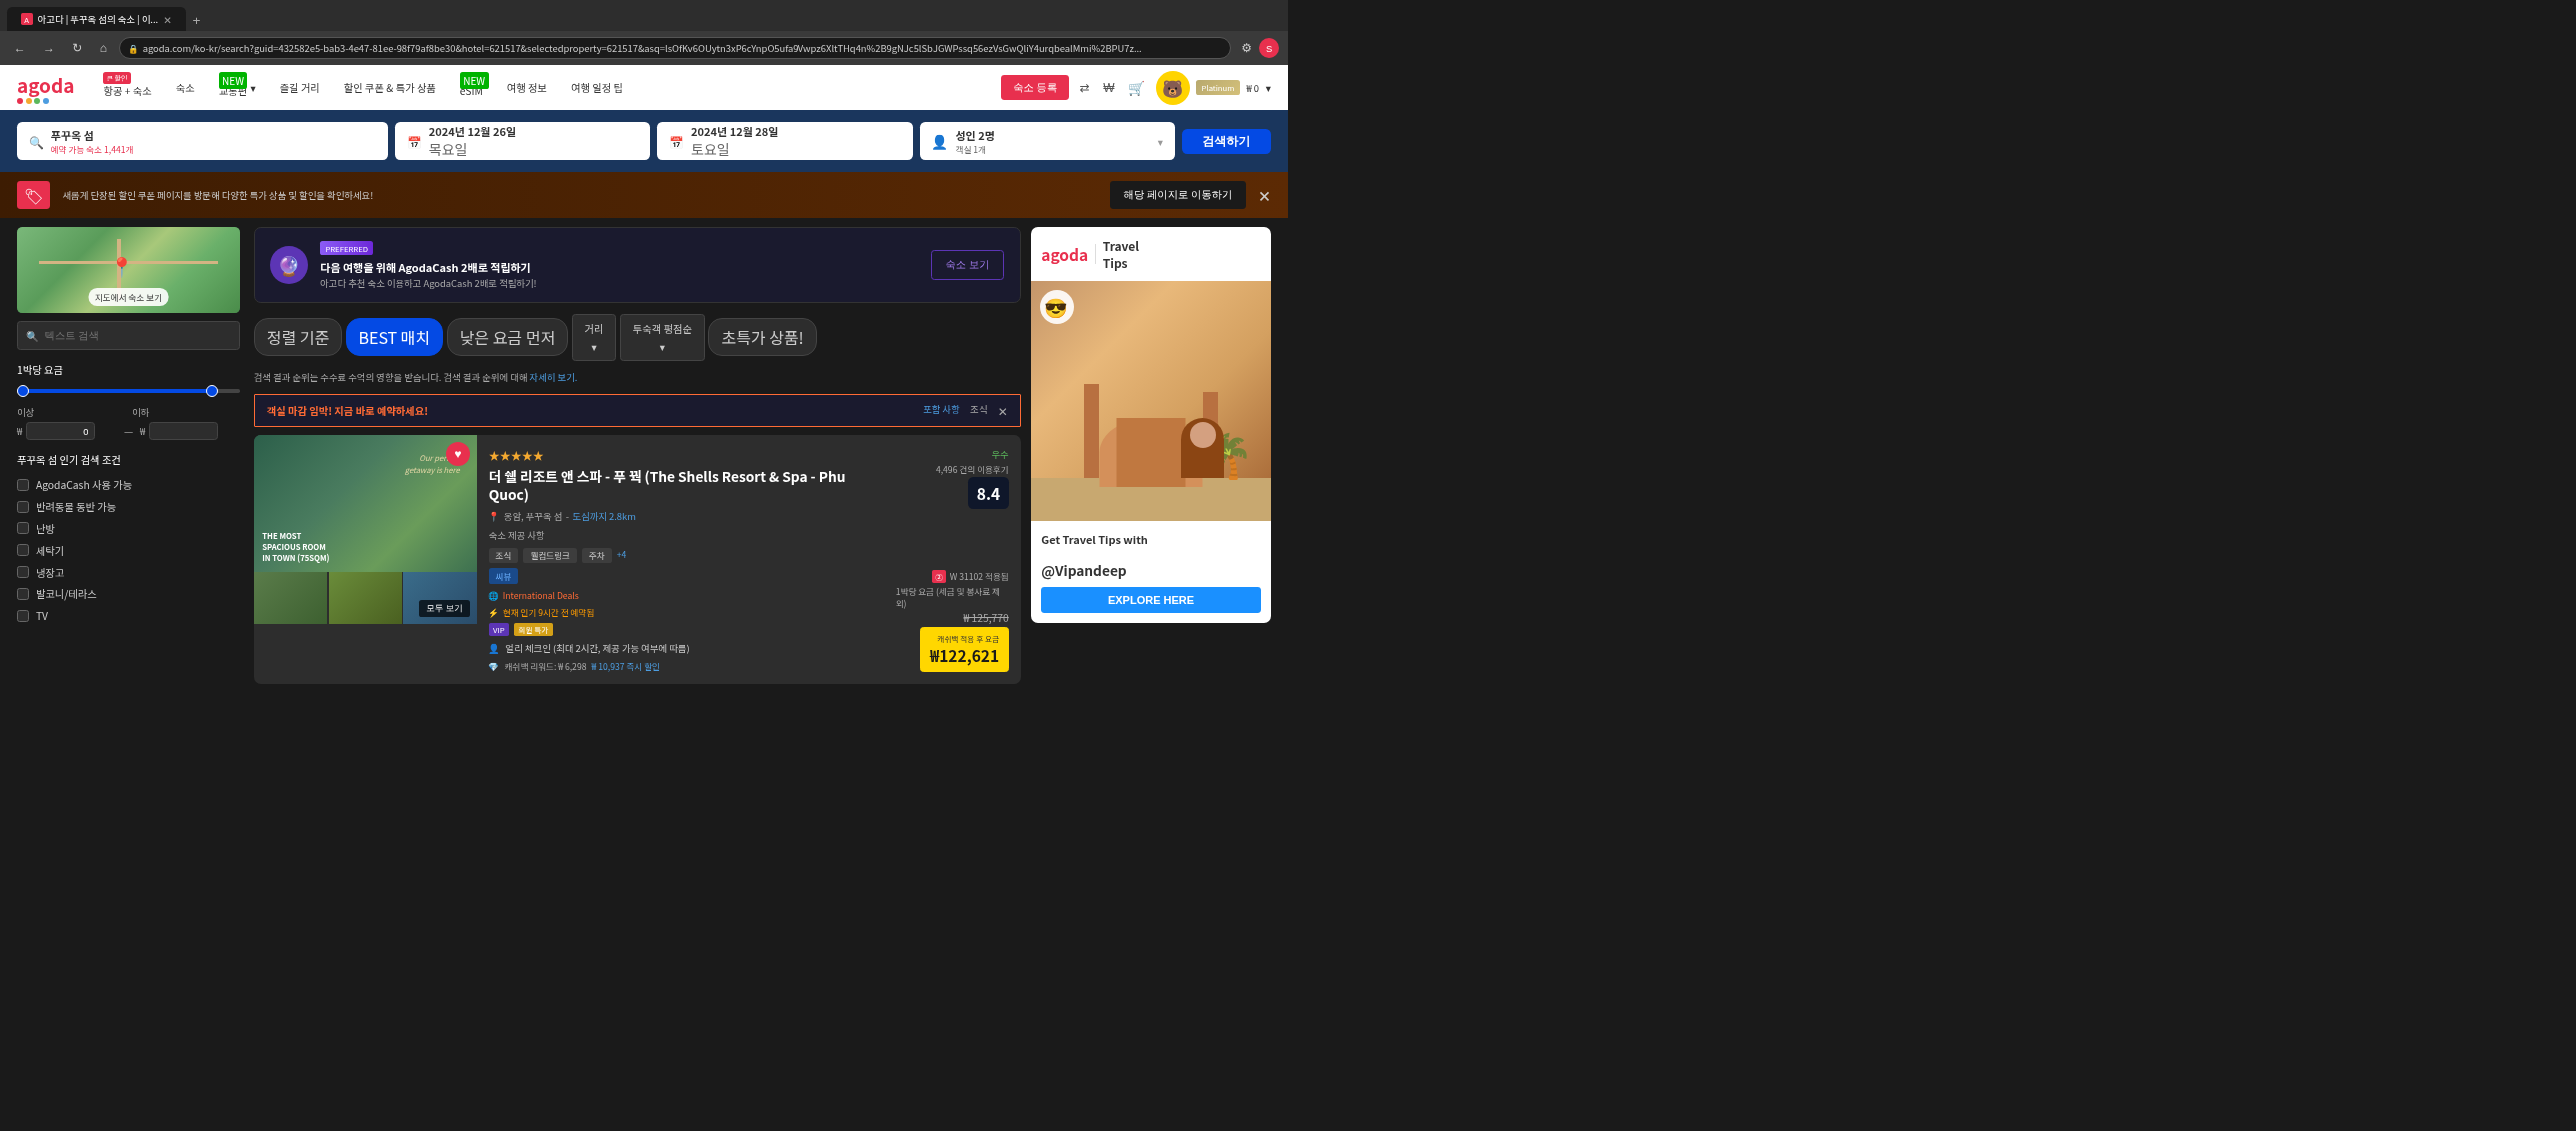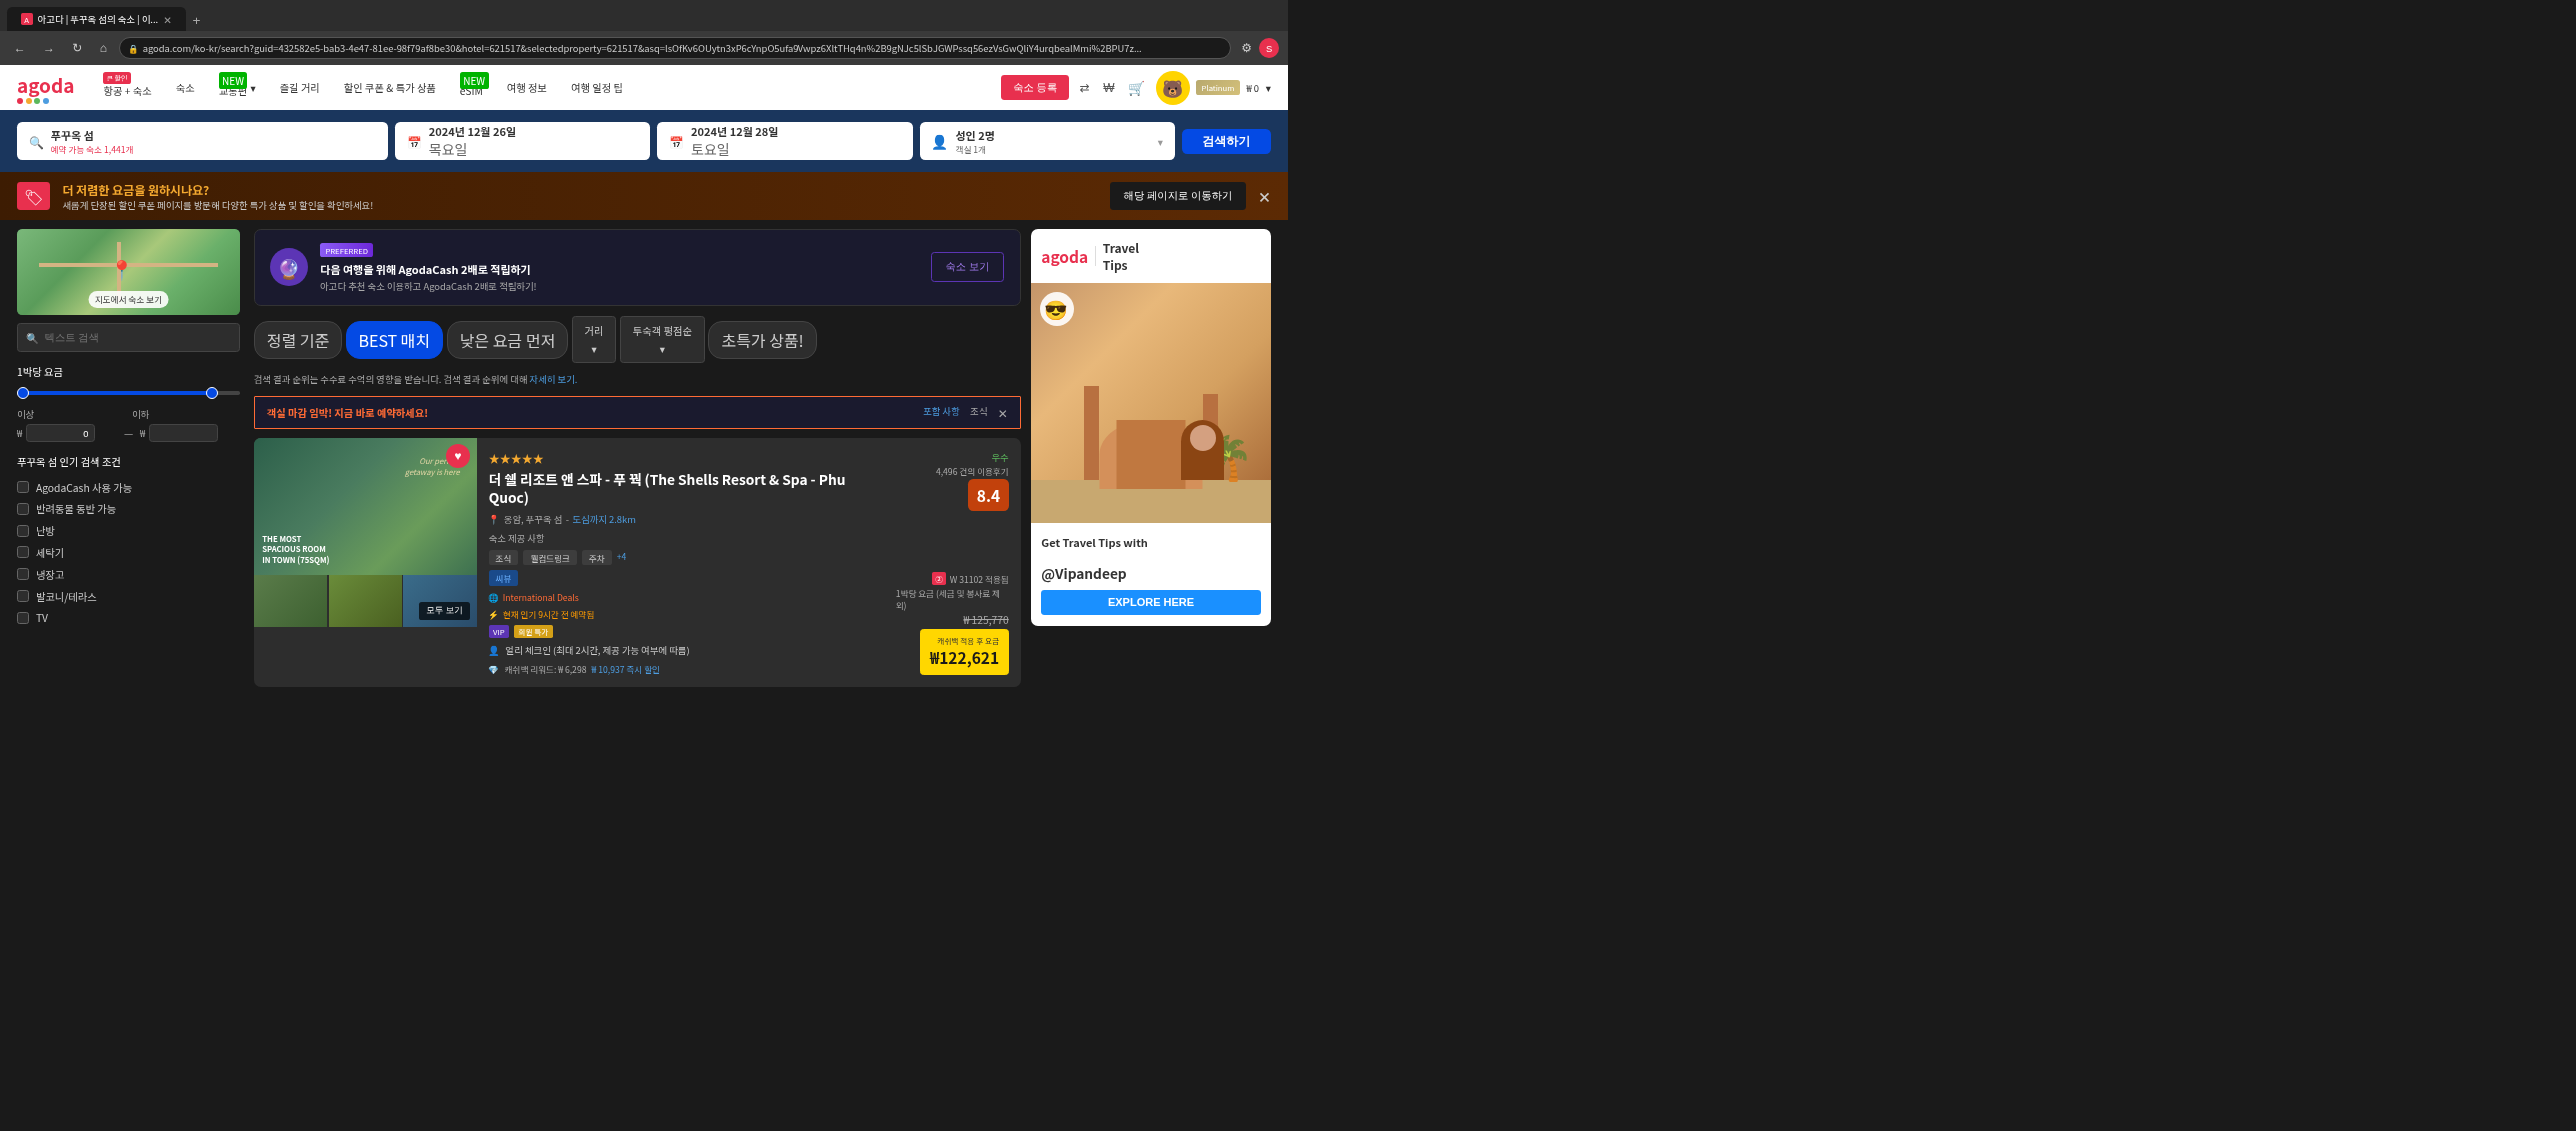--- a/index.html
+++ b/index.html
@@ -149,21 +149,21 @@
     .cashback-row { display: flex; align-items: center; gap: 5.2px; font-size: 8.6px; }
     .cashback-icon { color: #5cb85c; }
     .cashback-text { color: #aaa; }
     .cashback-discount { color: #4d9de0; }
 
     
     .hotel-rating-price { width: 137px; flex-shrink: 0; padding: 12px; display: flex; flex-direction: column; align-items: flex-end; gap: 6.9px; }
     .rating-block { display: flex; flex-direction: column; align-items: flex-end; gap: 1.7px; }
     .rating-label { color: #5cb85c; font-size: 9.4px; }
     .rating-count { color: #aaa; font-size: 8.6px; }
-    .rating-score { background: #c2410c; color: #fff; font-size: 15.5px; font-weight: bold; padding: 5.2px 8.6px; border-radius: 5.2px; min-width: 38px; text-align: center; }
+    .rating-score { background: #0f172a; color: #fff; font-size: 15.5px; font-weight: bold; padding: 5.2px 8.6px; border-radius: 5.2px; min-width: 38px; text-align: center; }
     .price-block { display: flex; flex-direction: column; align-items: flex-end; gap: 1.7px; margin-top: auto; }
     .points-applied { display: flex; align-items: center; gap: 3.4px; font-size: 8.6px; color: #aaa; }
     .points-badge { background: #e8304e; color: #fff; font-size: 7.7px; padding: 0.9px 3.4px; border-radius: 1.7px; }
     .original-price { color: #aaa; font-size: 10.3px; text-decoration: line-through; }
     .cashback-price-row { background: #ffd700; color: #1a1a1a; border-radius: 3.4px; padding: 5.2px 8.6px; text-align: right; border: 1.7px solid #ffd700; }
     .cashback-label { font-size: 7.7px; color: #333; }
     .final-price { font-size: 15.5px; font-weight: bold; color: #1a1a1a; }
 
     
     .right-sidebar { width: 240px; flex-shrink: 0; margin-left: 10.3px; }
@@ -294,21 +294,20 @@
       <div style="font-size:8.6px;color:#666;">객실 1개</div>
     </div>
     <span class="guests-dropdown">▾</span>
   </div>
   <button class="search-btn">검색하기</button>
 </div>
 
 <div class="promo-banner">
   <div class="promo-tag">🏷</div>
   <div class="promo-text">
-    <div class="promo-title">더 저렴한 요금을 원하시나요?</div>
     <div class="promo-desc">새롭게 단장된 할인 쿠폰 페이지를 방문해 다양한 특가 상품 및 할인을 확인하세요!</div>
   </div>
   <button class="promo-btn">해당 페이지로 이동하기</button>
   <span class="promo-close">✕</span>
 </div>
 
 <div class="main-content">
 
   <div class="sidebar">
 

